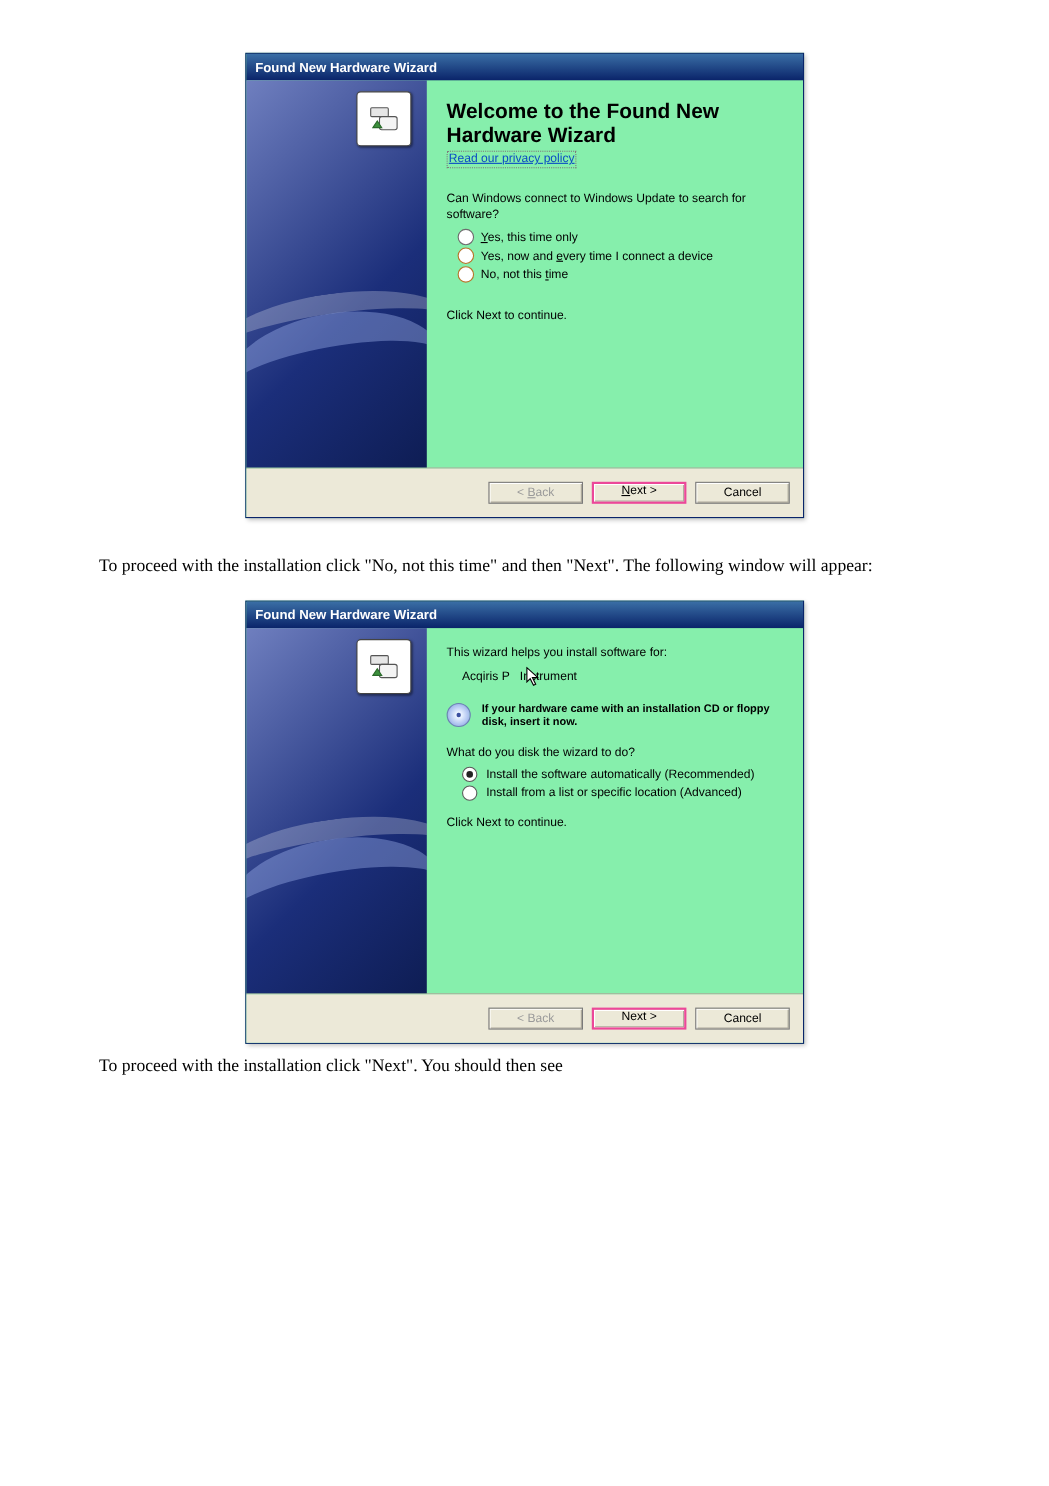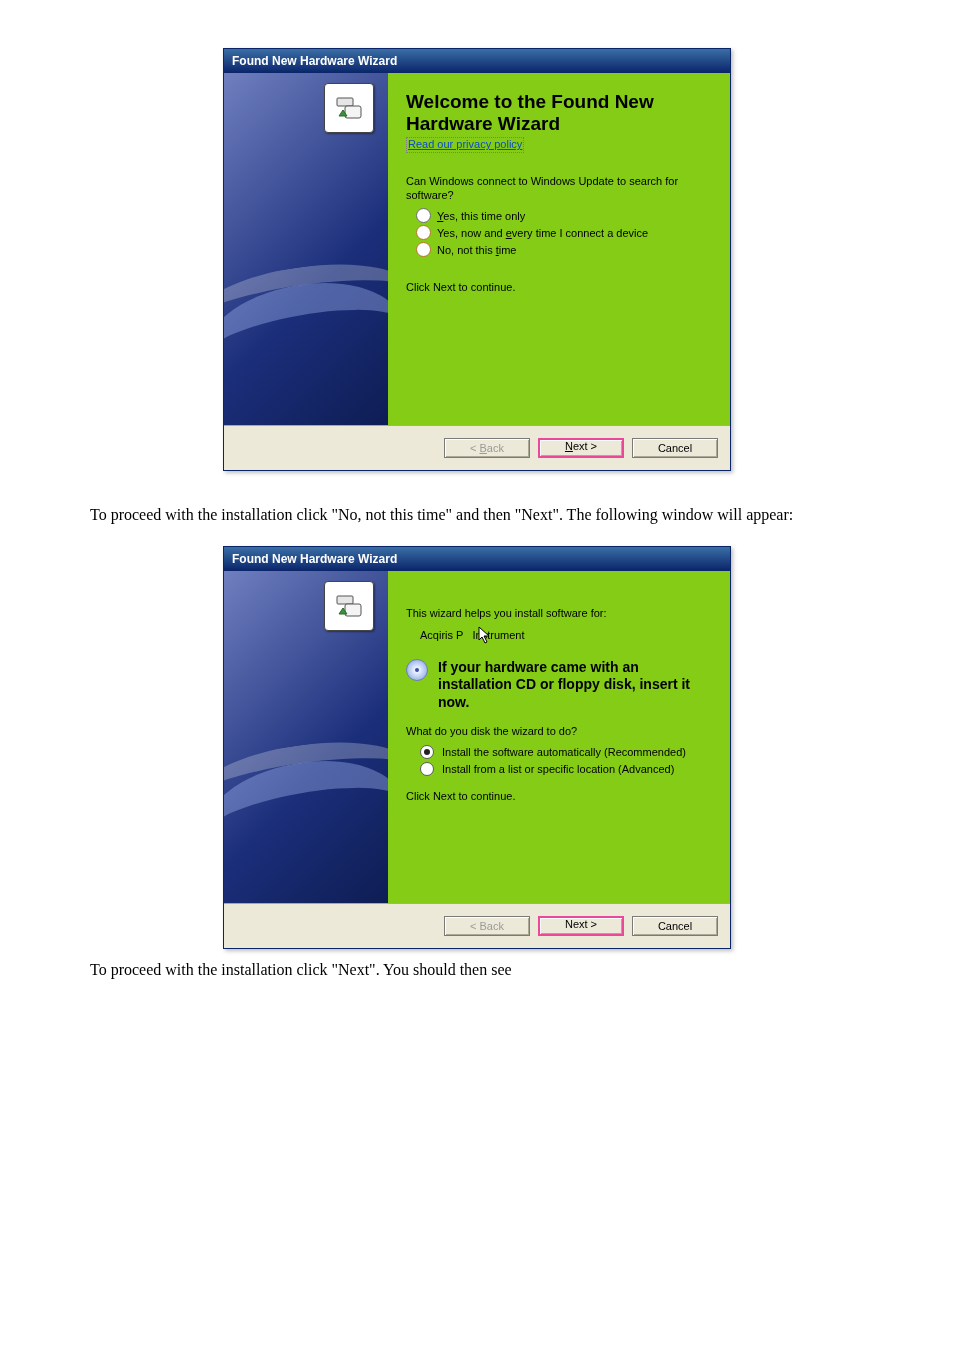--- a/index.html
+++ b/index.html
@@ -9,21 +9,21 @@
     font-size: 16px;
     background: #fff;
     color: #000;
     width: 954px;
     box-sizing: border-box;
   }
   .dialog {
     border: 1px solid #0a246a;
     box-shadow: 2px 2px 4px rgba(0,0,0,0.25);
     width: 506px;
-    background: #84cc16;
+    background: #86efac;
     font-family: Tahoma, sans-serif;
     font-size: 11px;
     color: #000;
     margin: 0 auto 40px auto;
   }
   .titlebar {
     background: linear-gradient(#3a6ea5,#0a246a);
     color: #fff;
     font-weight: bold;
     font-size: 12px;
@@ -127,21 +127,21 @@
     border:1px solid #6b7fb3;
     position:relative;
   }
   .cd-icon::after{
     content:"";position:absolute;top:50%;left:50%;
     width:4px;height:4px;margin:-2px 0 0 -2px;
     background:#3b4fa0;border-radius:50%;
   }
   .cd-text {
     font-weight:bold;
-    font-size:14px;
+    font-size:10px;
     line-height:1.25;
   }
   .option-group { margin: 4px 0 10px 14px; }
   .opt-row { display:flex;align-items:center;margin:3px 0; }
   .opt-row .radio {
     width:12px;height:12px;border:1px solid #5a5a5a;border-radius:50%;
     margin-right:8px;background:#fff;display:flex;align-items:center;justify-content:center;
     flex:none;
   }
   .opt-row .radio .dot {
@@ -217,21 +217,21 @@
       <div class="swoosh2"></div>
       <div class="swoosh"></div>
       <div class="icon-box">
         <svg width="34" height="34" viewBox="0 0 34 34">
           <rect x="5" y="7" width="16" height="8" rx="1" fill="#e6e6e6" stroke="#555"></rect>
           <rect x="13" y="15" width="16" height="12" rx="2" fill="#f4f4f4" stroke="#555"></rect>
           <path d="M7 25 L11 19 L15 25 Z" fill="#3c8f3c" stroke="#2a6b2a"></path>
         </svg>
       </div>
     </div>
-    <div class="content" style="padding-top:36px">
+    <div class="content" style="padding-top:16px">
       <p>This wizard helps you install software for:</p>
       <p class="cursor" style="margin:8px 0 4px 14px">
         Acqiris P&nbsp;&nbsp;&nbsp;Instrument
         <svg class="cursor-svg" width="16" height="20" viewBox="0 0 16 20">
           <path d="M1 1 L1 14 L4 11 L7 17 L9 16 L6 10 L11 10 Z" fill="#fff" stroke="#000" stroke-width="1"></path>
         </svg>
       </p>
 
       <div class="cd-row">
         <div class="cd-icon"></div>

